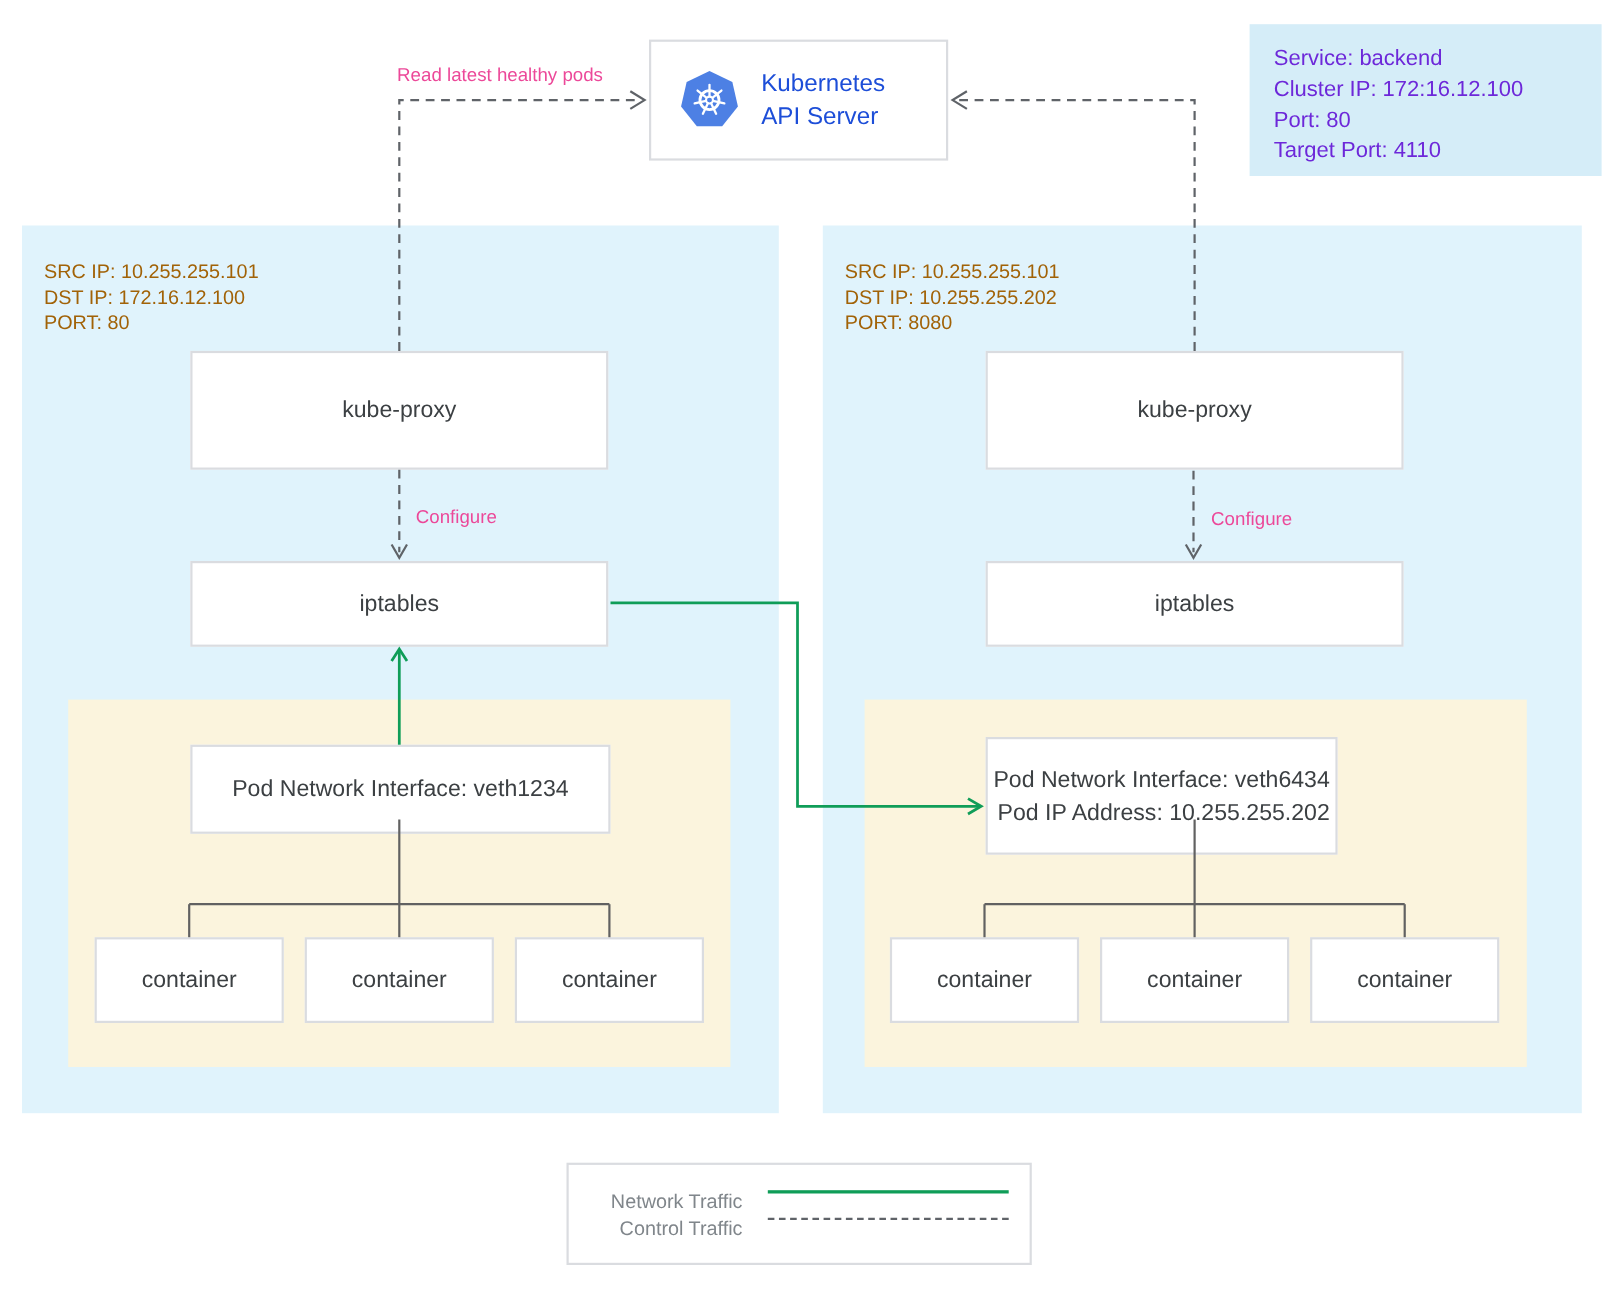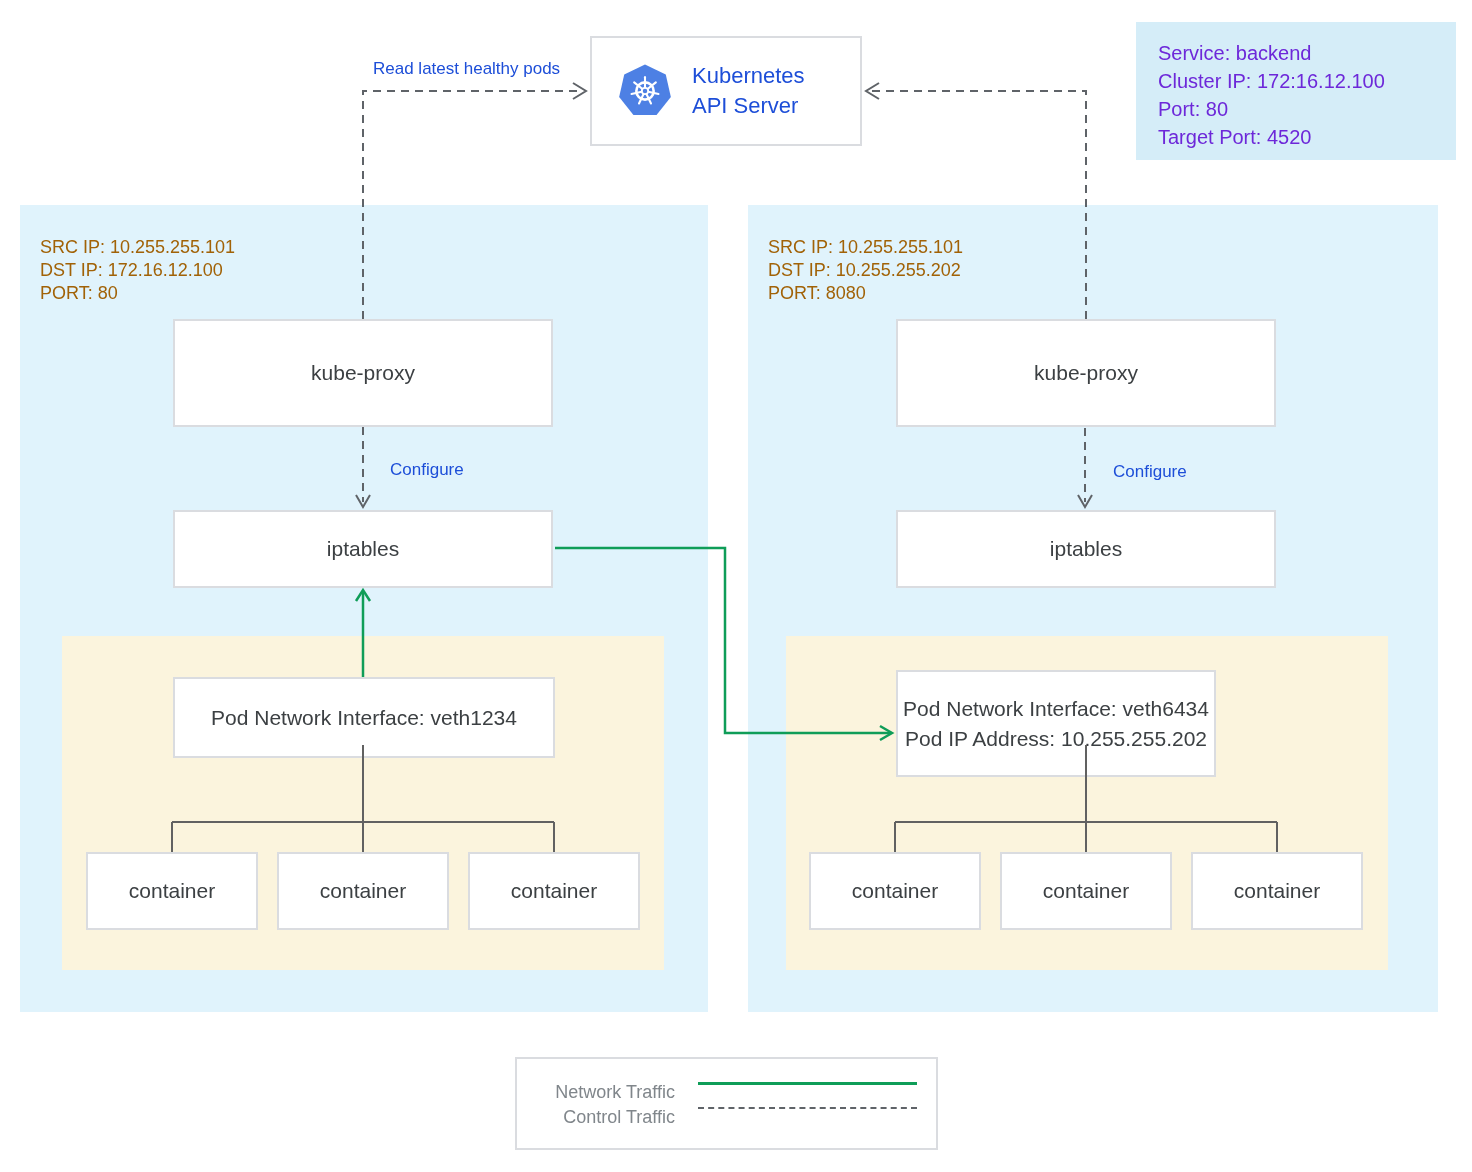--- a/index.html
+++ b/index.html
@@ -15,29 +15,29 @@
   .node {
     background: #e0f3fc;
   }
   .pod {
     background: #fbf4dd;
   }
   .white-box {
     background: #ffffff;
     border: 2px solid #dadce0;
     display: flex; align-items: center; justify-content: center;
-    text-align: center;
+    text-align: right;
     color: #3c4043;
   }
   .box-label { font-size: 21px; color: #3c4043; }
   .two-line { line-height: 30px; font-size: 21px; }
 
   .meta { font-size: 18px; line-height: 23px; color: #a16207; }
 
-  .edge-label { font-size: 17px; color: #1d4ed8; white-space: nowrap; margin-left: 12px; }
+  .edge-label { font-size: 17px; color: #ec4899; white-space: nowrap; }
 
   .service-box {
     background: #d5edf8;
     font-size: 20px; line-height: 28px; color: #6d28d9;
     padding: 17px 0 0 22px;
   }
 
   .legend-box {
     background: #ffffff; border: 2px solid #dadce0;
     padding-top: 23px;
@@ -146,21 +146,21 @@
     <div class="api-text">
       <div>Kubernetes</div>
       <div>API Server</div>
     </div>
   </div>
 
   <div class="service-box abs" style="left:1136px; top:22px; width:320px; height:138px;">
     <div>Service: backend</div>
     <div>Cluster IP: 172:16.12.100</div>
     <div>Port: 80</div>
-    <div>Target Port: 4520</div>
+    <div>Target Port: 4110</div>
   </div>
 
   <div class="edge-label abs" style="left:361px; top:59px;">Read latest healthy pods</div>
   <div class="edge-label abs" style="left:378px; top:460px;">Configure</div>
   <div class="edge-label abs" style="left:1101px; top:462px;">Configure</div>
 
   <div class="legend-box abs" style="left:515px; top:1057px; width:423px; height:93px;">
     <div class="legend-row">
       <div class="legend-label">Network Traffic</div>
       <div class="legend-swatch swatch-network"></div>

